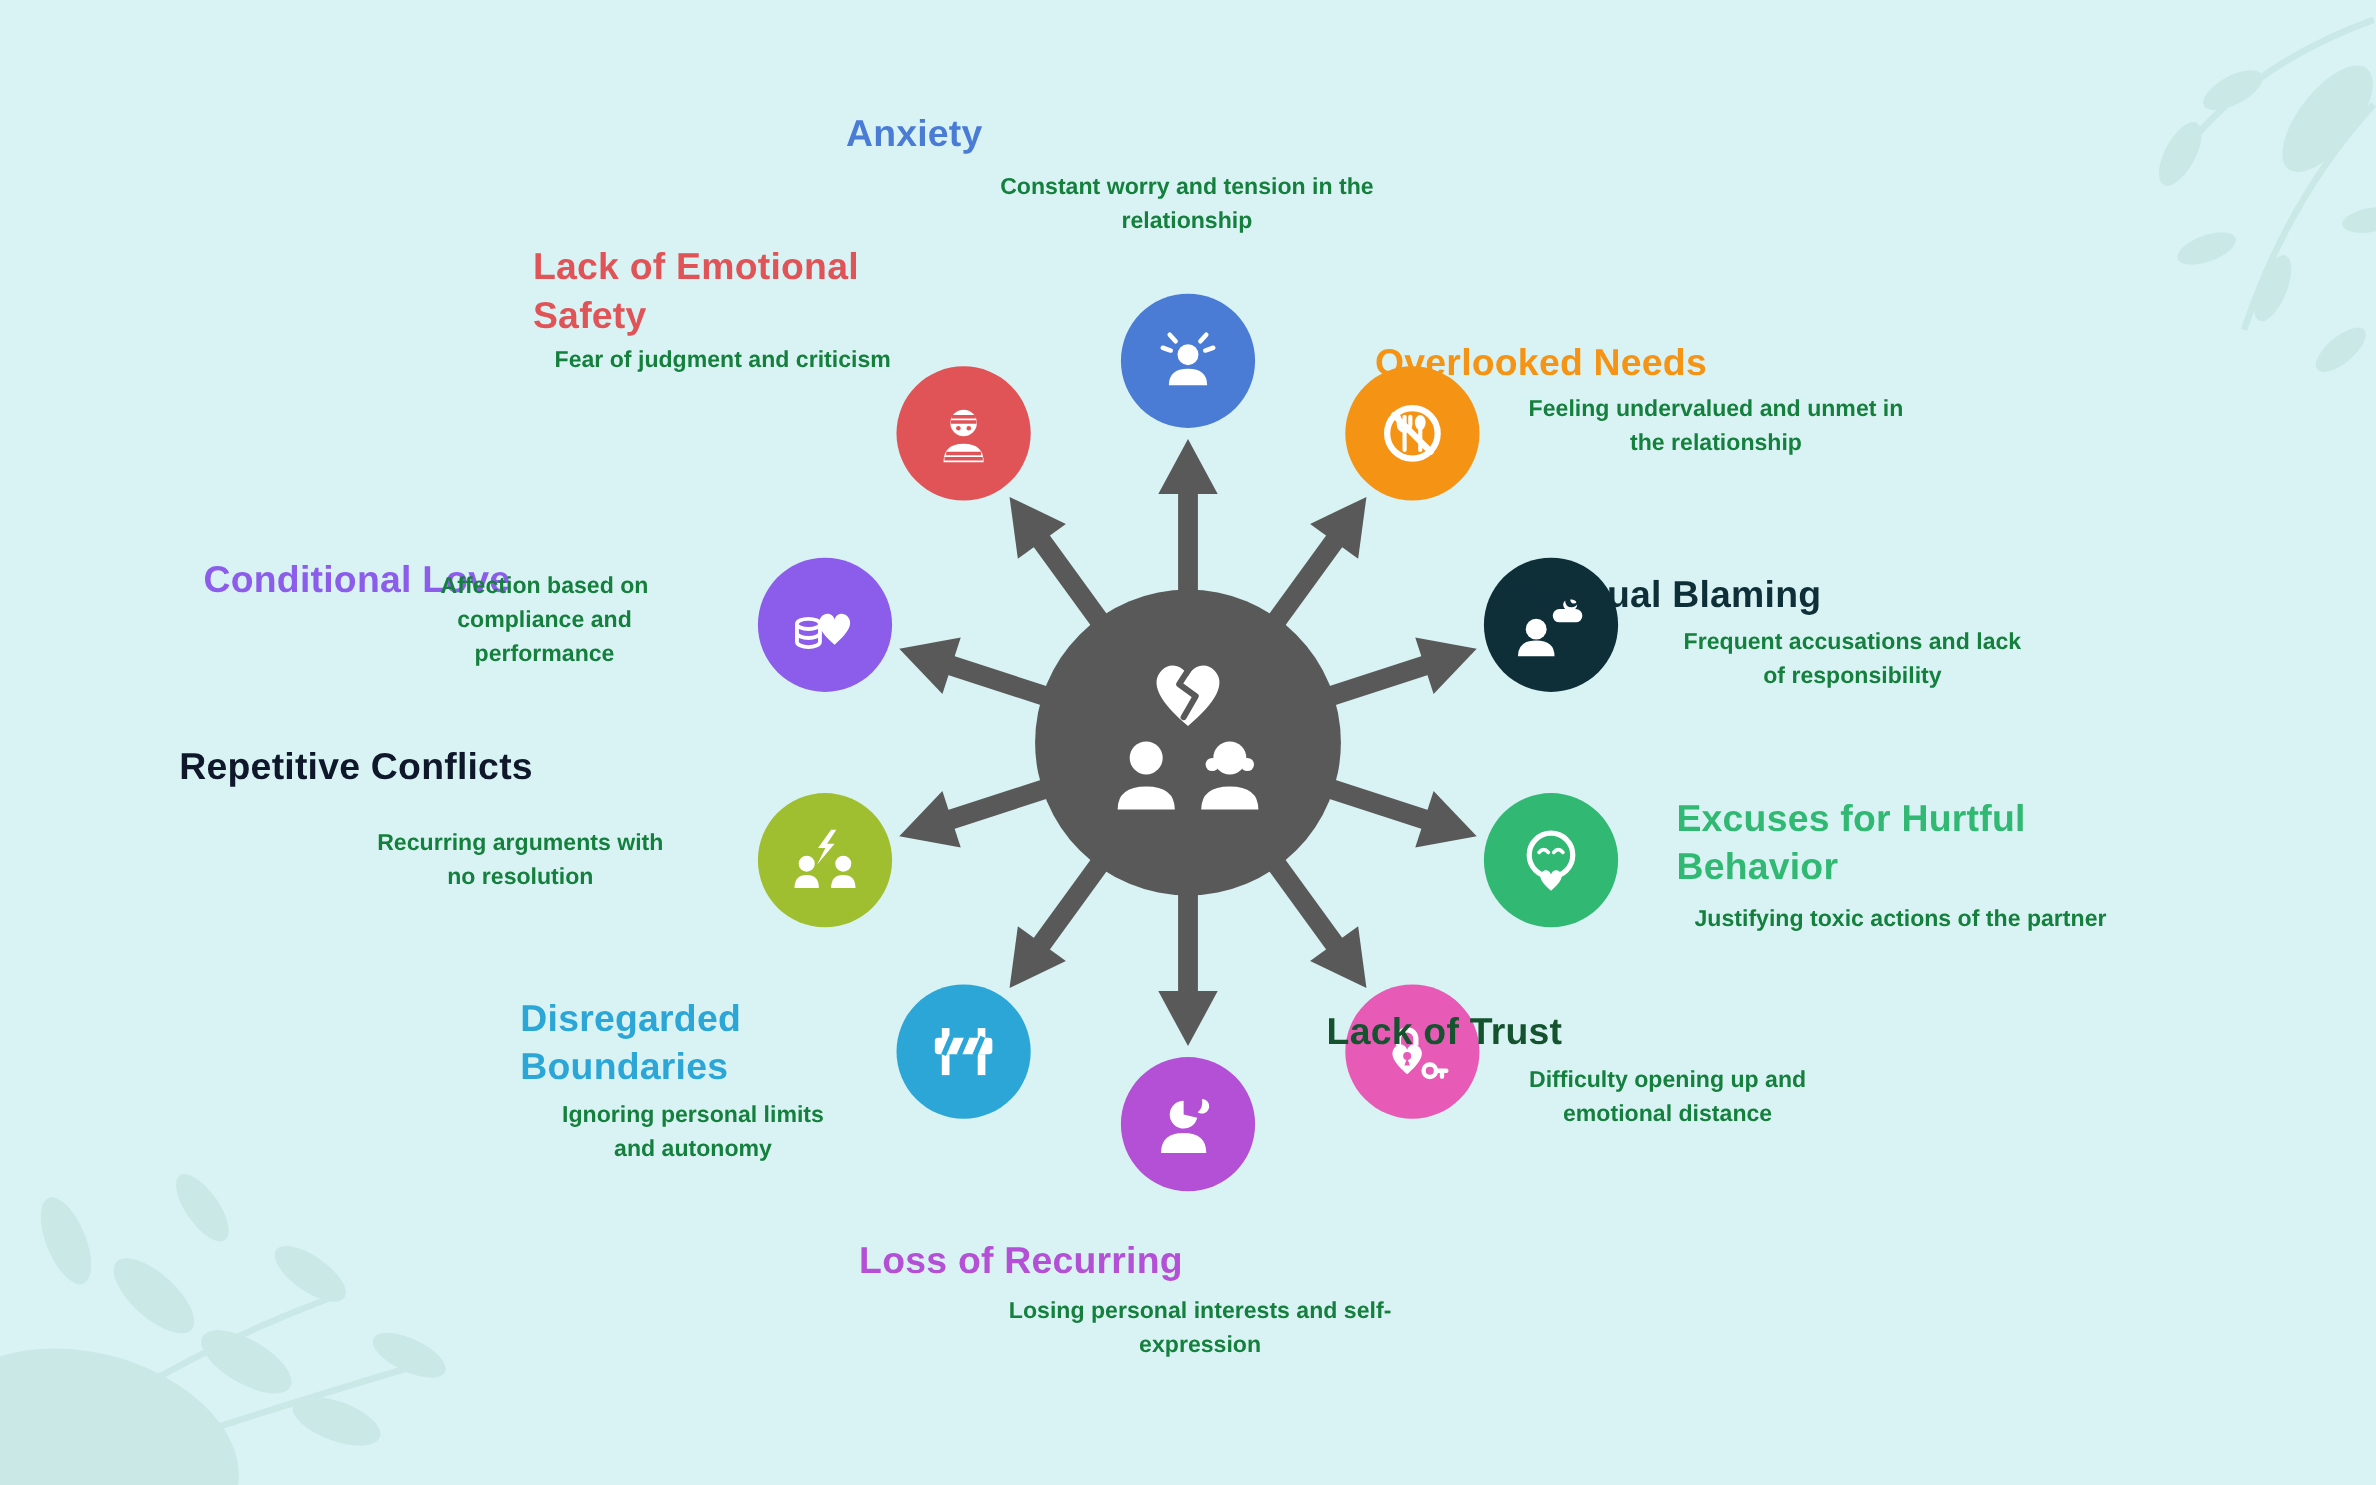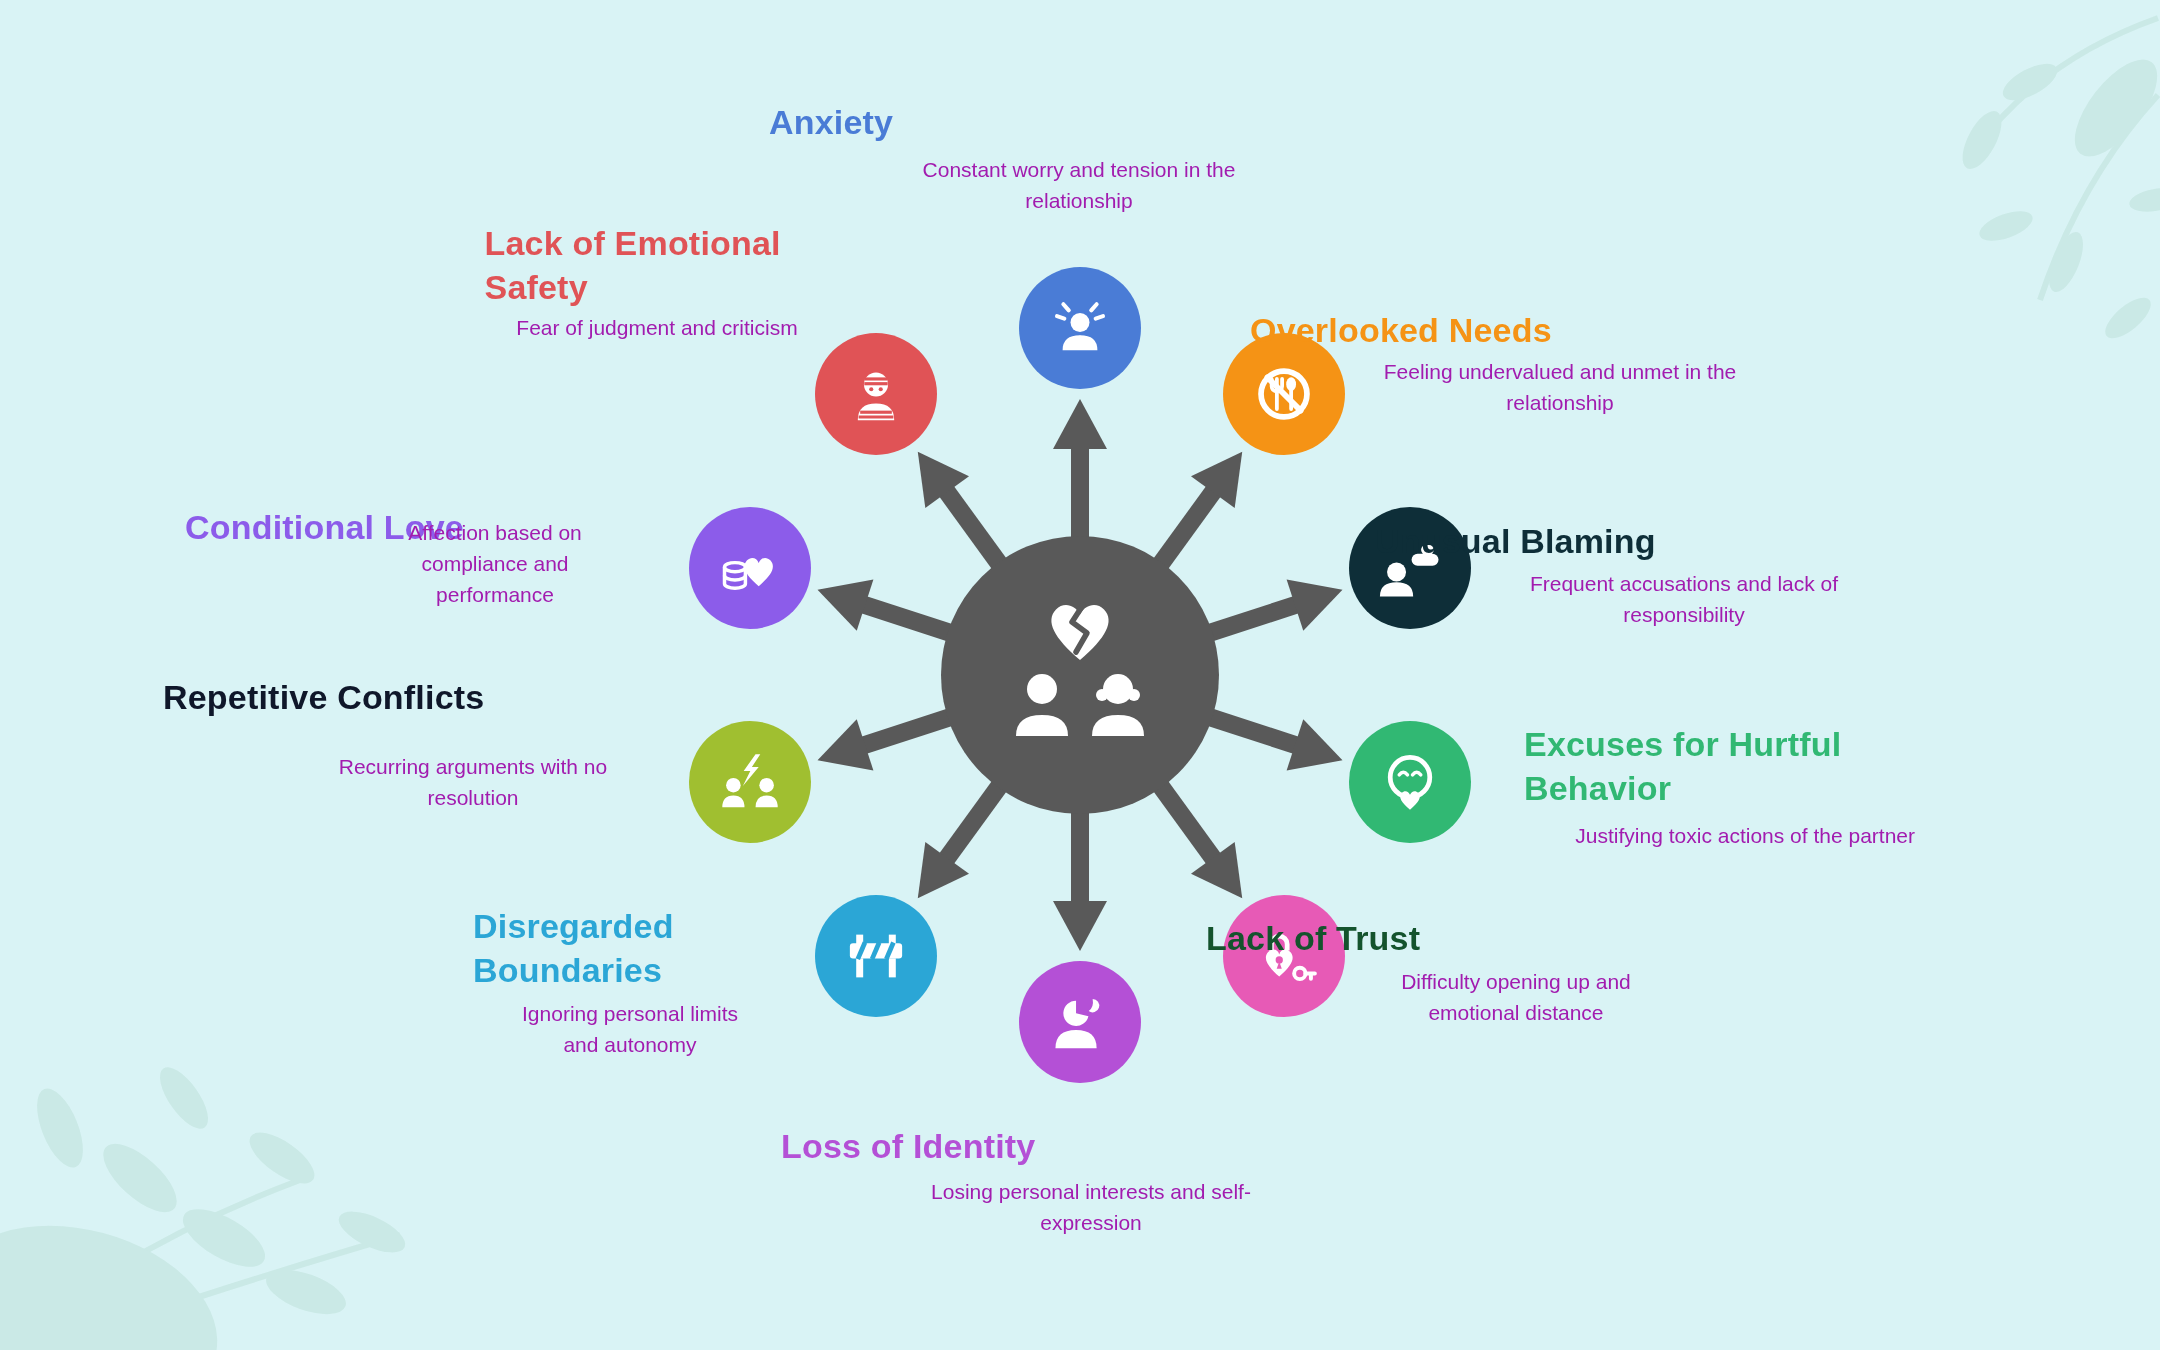--- a/index.html
+++ b/index.html
@@ -14,21 +14,21 @@
     display:flex;align-items:center;justify-content:center;
     transform:translate(-50%,-50%);
   }
   .item-circle svg{width:76px;height:76px;display:block;}
   .item-title{
     position:absolute;transform:translateX(-50%);text-align:left;
     font-weight:700;font-size:34px;line-height:44px;letter-spacing:0.2px;
   }
   .item-desc{
     position:absolute;transform:translateX(-50%);text-align:center;
-    font-size:21px;line-height:31px;color:#a21caf;
+    font-size:21px;line-height:31px;color:#15803d;font-weight:bold;
   }
 </style>
 </head>
 <body style="background: rgb(217, 243, 245);">
 
 <div class="stage">
   <svg class="layer" id="decor-svg" width="2160" height="1350">
       <g fill="#c8e8e4" opacity="0.85">
         <path d="M2158,18 Q2040,60 1975,150" fill="none" stroke="#c8e8e4" stroke-width="6"></path>
         <path d="M2158,95 Q2080,180 2040,300" fill="none" stroke="#c8e8e4" stroke-width="6"></path>
@@ -159,21 +159,21 @@
       <div class="item-desc" style="left: 1516px; top: 966px; width: 255px;">Difficulty opening up and emotional distance</div>
       <div class="item-circle" style="left: 1080px; top: 1022px; background: rgb(180, 80, 214);">
         <svg viewBox="0 0 48 48" style="color: rgb(180, 80, 214);">
     <g fill="#fff">
       <path d="M21.5,10.5 a8,8 0 1 0 7.8,9.8 L21.5,18.5 Z"></path>
       <path d="M32,9.5 a4.2,4.2 0 1 1 -2.5,7.6 q3.4-2.4 2.5-7.6 z"></path>
       <path d="M8.5,40.5 q0-11.5 13-11.5 q13 0 13 11.5 z"></path>
     </g>
         </svg>
       </div>
-      <div class="item-title" style="left: 1091px; top: 1124px; width: 620px; color: rgb(180, 80, 214);">Loss of Identity</div>
+      <div class="item-title" style="left: 1091px; top: 1124px; width: 620px; color: rgb(180, 80, 214);">Loss of Recurring</div>
       <div class="item-desc" style="left: 1091px; top: 1176px; width: 360px;">Losing personal interests and self-expression</div>
       <div class="item-circle" style="left: 876.039px; top: 955.729px; background: rgb(43, 166, 214);">
         <svg viewBox="0 0 48 48" style="color: rgb(43, 166, 214);">
     <g fill="#fff">
       <rect x="11.5" y="10.5" width="4.4" height="6"></rect>
       <rect x="32.1" y="10.5" width="4.4" height="6"></rect>
       <rect x="7.5" y="16" width="33" height="9.5" rx="2"></rect>
       <rect x="11.5" y="25.5" width="4.4" height="12"></rect>
       <rect x="32.1" y="25.5" width="4.4" height="12"></rect>
     </g>

